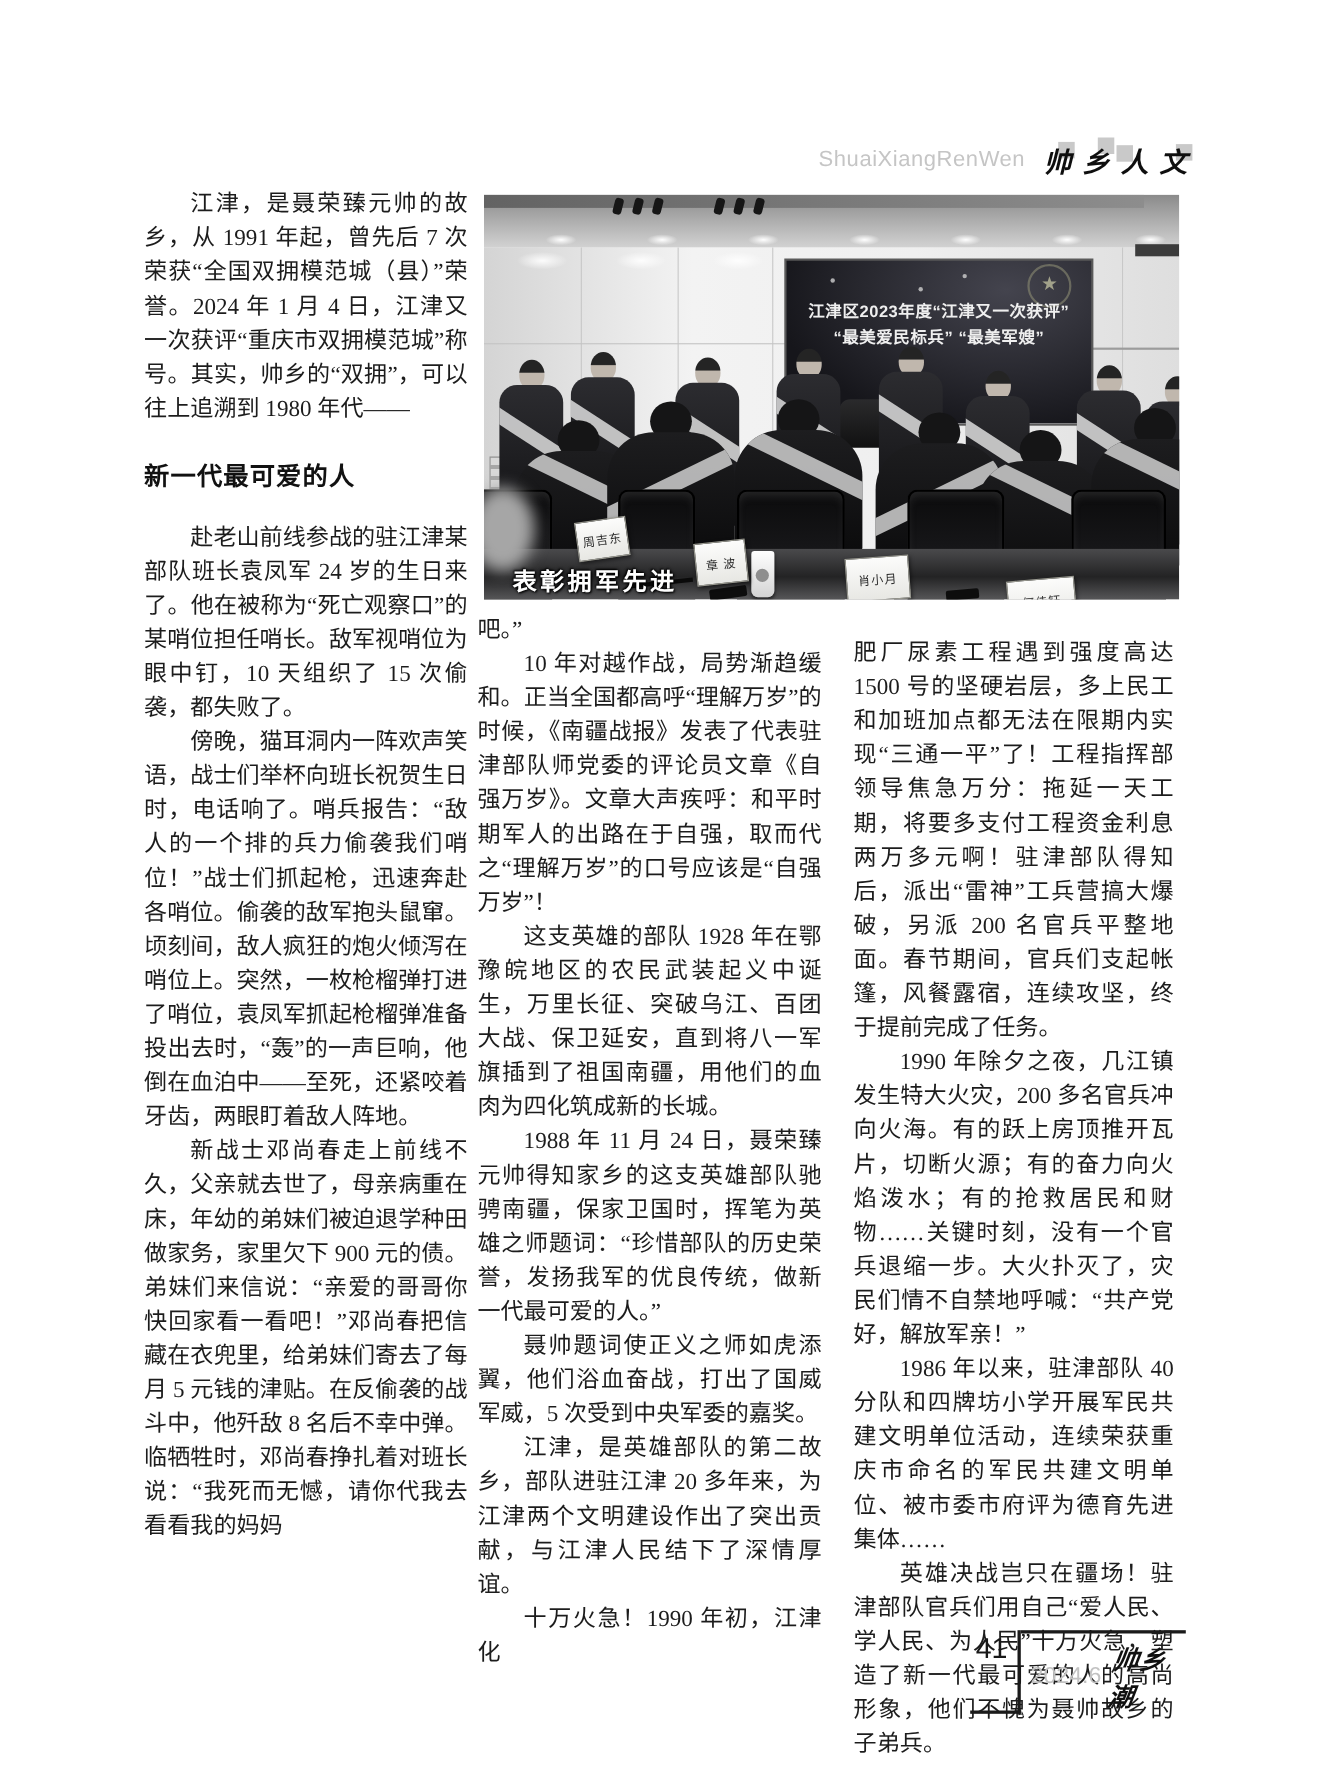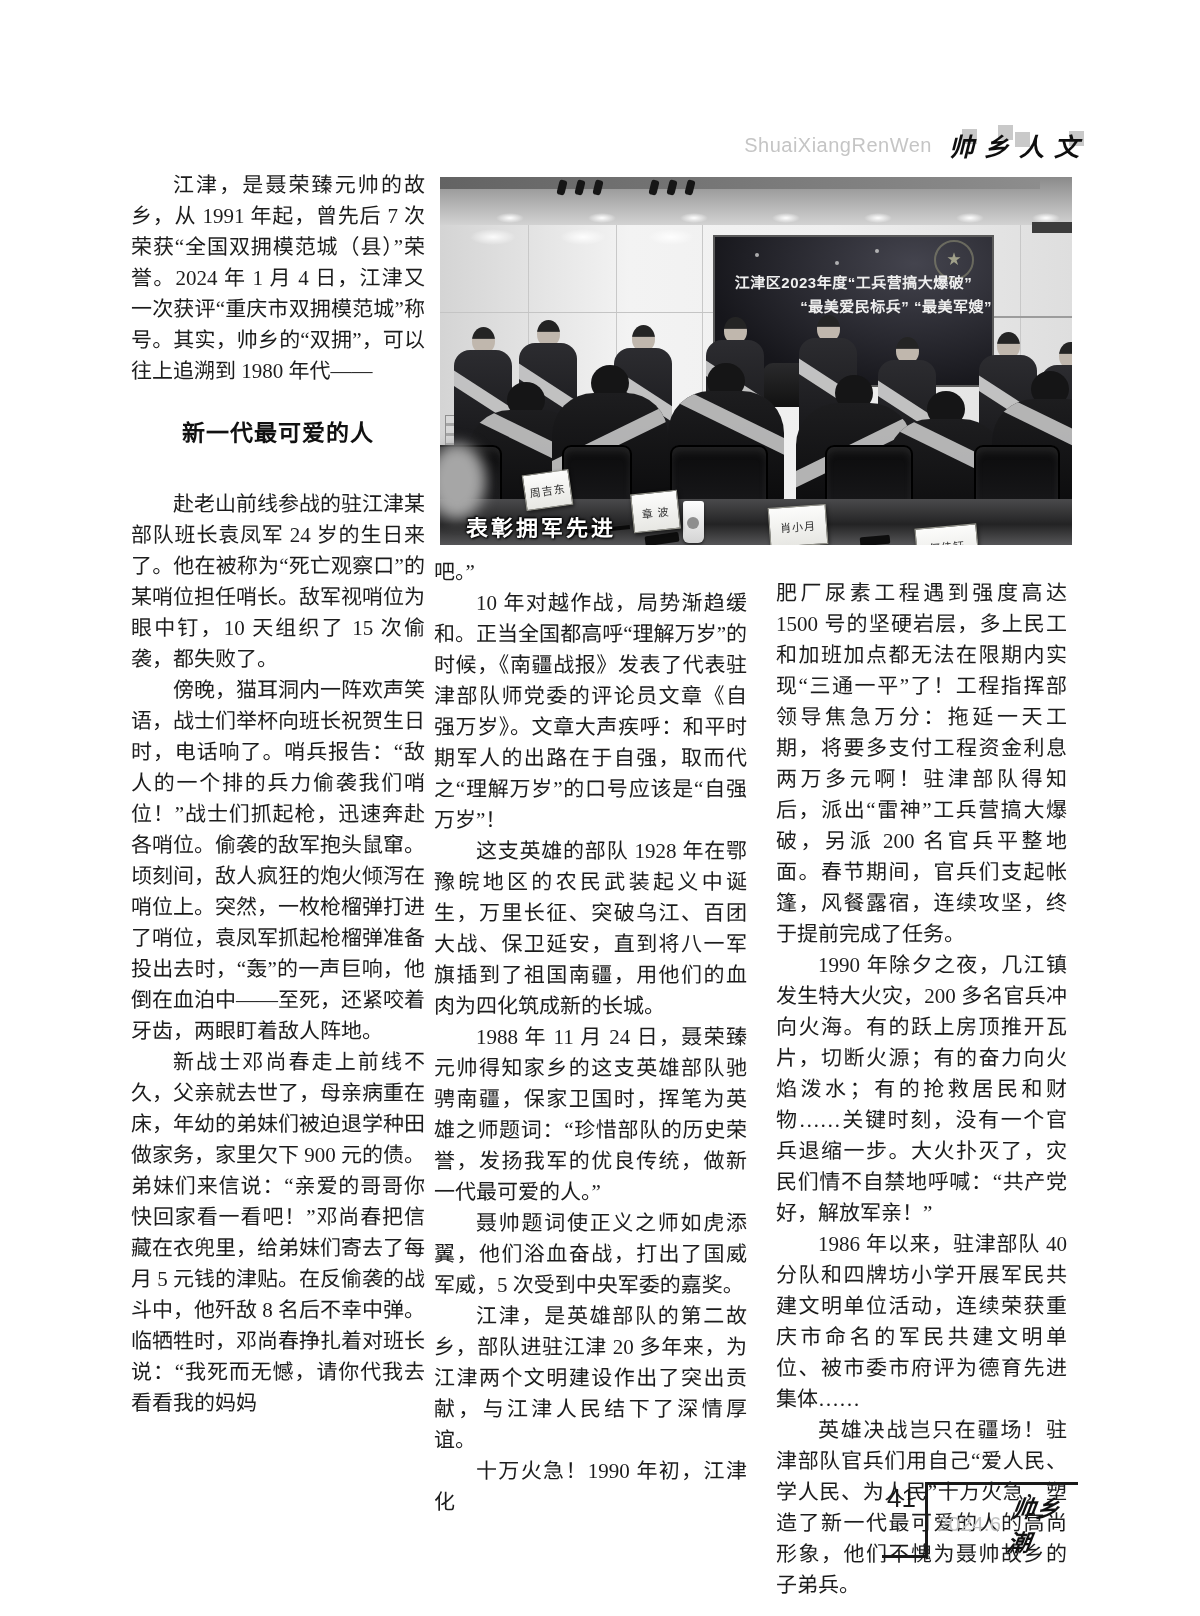--- a/index.html
+++ b/index.html
@@ -20,40 +20,40 @@
   .logo-ch:nth-child(3)::before{left:-3px;top:5px;}
   .logo-ch:nth-child(4)::before{right:-4px;top:4px;}
   
   .col{position:absolute;}
   .col-left{left:131px;top:170px;width:294px;}
   .col-mid{left:434px;top:557px;width:313px;}
   .col-right{left:776px;top:578px;width:291px;}
   .para{margin:0;font-size:21px;line-height:31px;text-align:justify;}
   .indent{text-indent:2em;}
   h2.section{font-family:"Liberation Sans","DejaVu Sans",sans-serif;font-size:23px;color:#111;
-    text-align:center;margin:27px 0 41px;letter-spacing:1px;}
+    margin:27px 0 25px;letter-spacing:1px;}
   
   .photo{position:absolute;left:440px;top:177px;width:632px;height:368px;overflow:hidden;background:#ececec;}
   .photo *{position:absolute;}
   .ceiling{top:0;left:0;right:0;height:48px;background:linear-gradient(#8a8a8a,#d2d2d2);}
   .ceil-strip{top:0;left:0;width:600px;height:12px;background:linear-gradient(90deg,#636363,#8d8d8d);}
   .spot{width:8px;height:15px;background:#161616;border-radius:3px;transform:rotate(14deg);top:3px;}
   .glow{width:28px;height:10px;border-radius:50%;background:radial-gradient(closest-side,#ffffff,rgba(255,255,255,0));top:36px;}
   .wall{top:48px;left:0;right:0;bottom:0;background:linear-gradient(90deg,#d4d4d4,#f3f3f3 30%,#efefef 62%,#dedede);}
   .vline{top:48px;width:1px;height:270px;background:#c8c8c8;}
   .hline-left{left:0;top:135px;width:275px;height:1px;background:#c4c4c4;}
   .hline-right{left:552px;top:139px;width:80px;height:2px;background:#9c9c9c;}
   .trim{left:592px;top:45px;width:40px;height:11px;background:#3c3c3c;}
   .wglow{width:46px;height:16px;border-radius:50%;background:radial-gradient(closest-side,rgba(255,255,255,.9),rgba(255,255,255,0));top:52px;}
   .screen{left:275px;top:60px;width:277px;height:148px;
     background:radial-gradient(ellipse at 72% 18%,#44444e,#16161b 75%);box-shadow:0 0 0 2px #5a5a5a;}
   .scr-line{left:0;width:100%;text-align:center;color:#efefef;
     font-family:"Liberation Sans","DejaVu Sans",sans-serif;font-weight:bold;font-size:15px;letter-spacing:.5px;}
   .scr1{top:34px;}
-  .scr2{top:58px;text-align:right;}
+  .scr2{top:58px;}
   .emblem{right:18px;top:3px;width:36px;height:36px;border:2px solid #85856f;border-radius:50%;opacity:.65;
     color:#d8d8b0;font-size:14px;text-align:center;line-height:36px;position:absolute;}
   .speck{width:4px;height:4px;border-radius:50%;background:#cfcfcf;opacity:.8;}
   .ac{left:5px;top:238px;width:30px;height:108px;border:1px solid #8f8f8f;
     background:repeating-linear-gradient(180deg,#d8d8d8 0 7px,#a6a6a6 7px 10px);}
   .stagechair{background:linear-gradient(#2a2a2c,#111);border-radius:10px 10px 0 0;}
   
   .stand{width:70px;}
   .stand .head{position:relative;width:23px;height:27px;margin:0 auto;border-radius:50% 50% 46% 46%;
     background:linear-gradient(#242424 42%,#c0b7ad 46%);}
@@ -145,21 +145,21 @@
   <div class="trim"></div>
   <div class="wglow" style="left:30px;"></div>
   <div class="wglow" style="left:120px;"></div>
   <div class="wglow" style="left:208px;"></div>
 
   <div class="screen">
     <div class="emblem">★</div>
     <div class="speck" style="left:40px;top:16px;"></div>
     <div class="speck" style="left:120px;top:24px;"></div>
     <div class="speck" style="left:160px;top:12px;"></div>
-    <div class="scr-line scr1">江津区2023年度“工兵营搞大爆破”</div>
+    <div class="scr-line scr1">江津区2023年度“江津又一次获评”</div>
     <div class="scr-line scr2">“最美爱民标兵” “最美军嫂”</div>
   </div>
 
   <div class="ac"></div>
   <div class="stagechair" style="left:323px;top:186px;width:46px;height:44px;"></div>
   <div class="stagechair" style="left:540px;top:192px;width:40px;height:38px;"></div>
 
   <div class="stand" style="left:8px;top:150px;">
       <div class="head"></div>
       <div class="torso">

